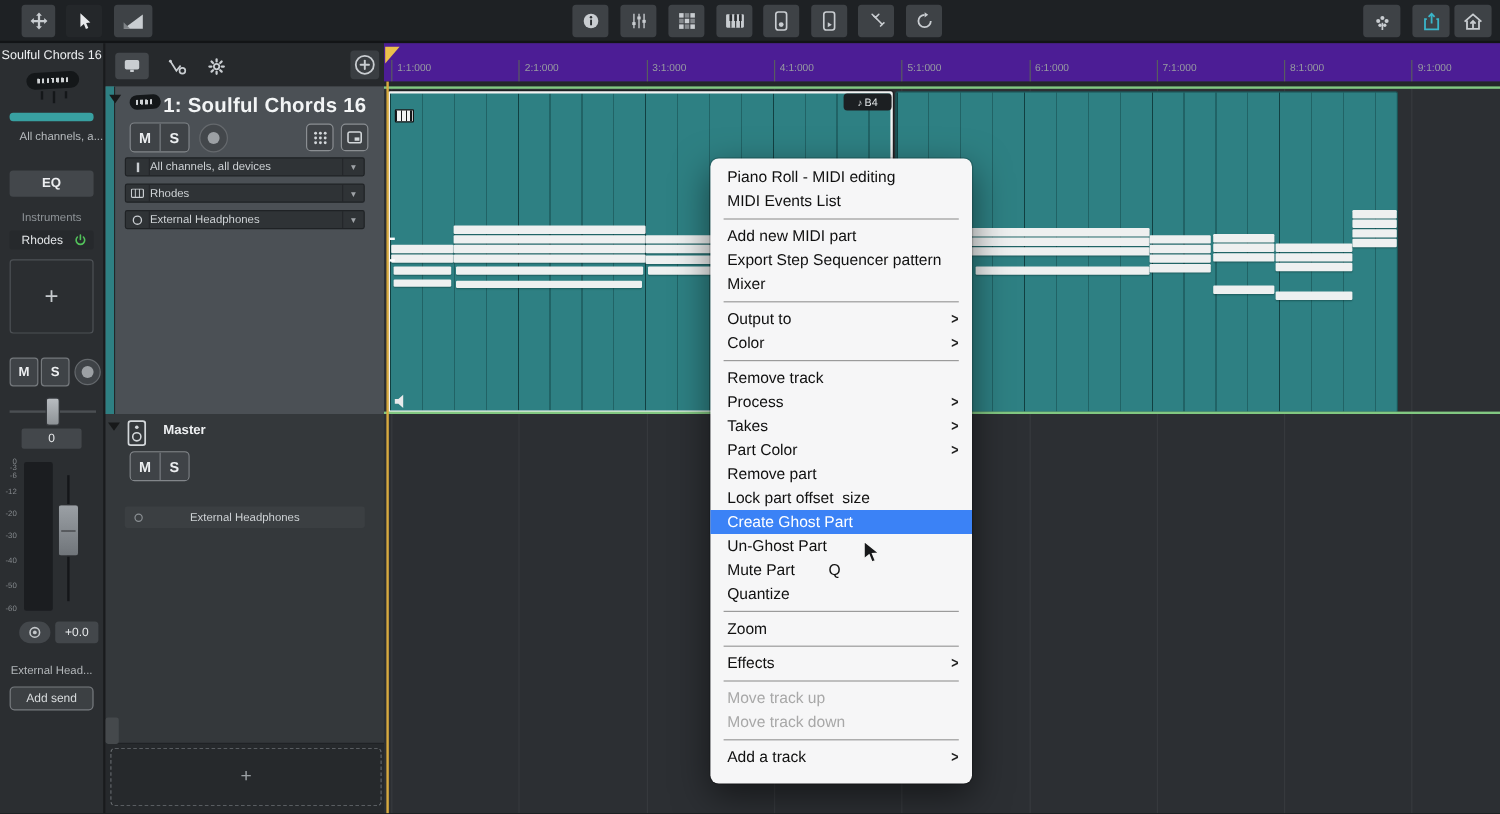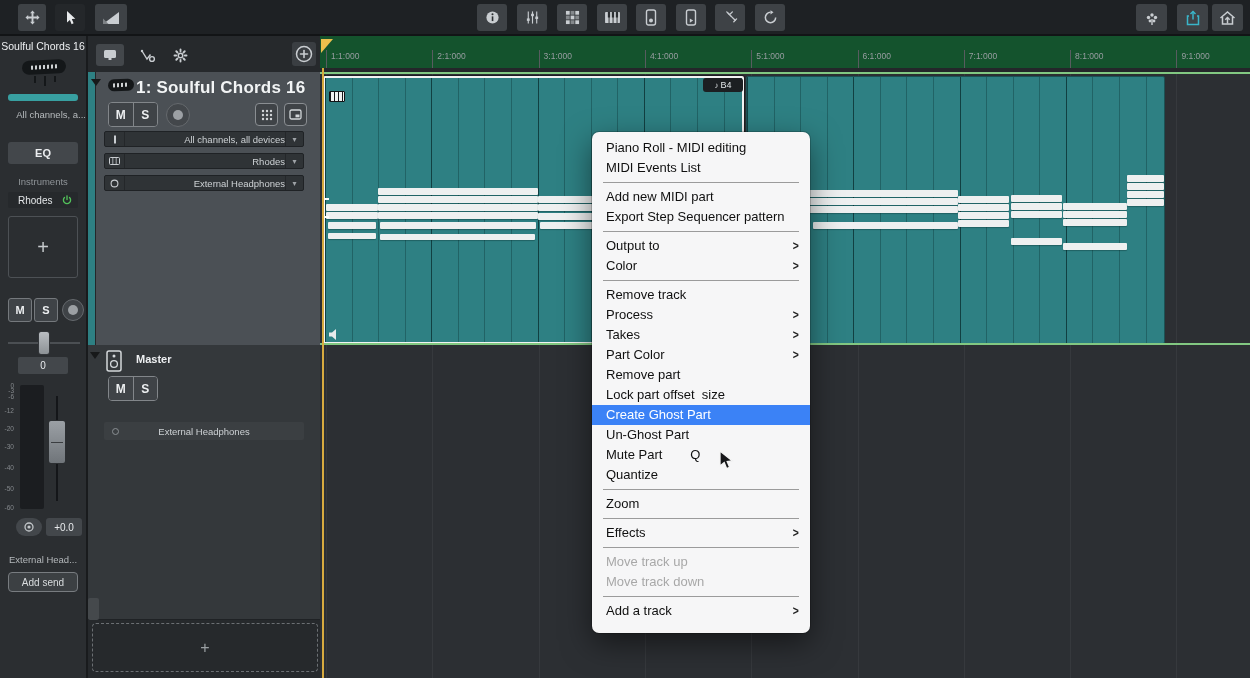--- a/index.html
+++ b/index.html
@@ -66,34 +66,34 @@
   .t-title{position:absolute;left:48px;top:6px;font-size:17px;font-weight:600;color:#f2f4f5;letter-spacing:.2px}
   .ms-group{position:absolute;display:flex;width:50px;height:25px;border:1px solid #82868a;border-radius:4px;overflow:hidden}
   .ms-group b{flex:1;background:#3f4347;display:flex;align-items:center;justify-content:center;
        font-size:12px;color:#eceef0}
   .ms-group b:first-child{border-right:1px solid #82868a}
   .sqbtn{position:absolute;width:23px;height:23px;background:#3f4347;border:1px solid #8a8e92;border-radius:4px;
        display:flex;align-items:center;justify-content:center}
   .route-row{position:absolute;left:16px;width:200px;height:16px;background:#2f3336;border:1px solid #1f2225;border-radius:2px;
        display:flex;align-items:center;font-size:9.5px;color:#ced2d5}
   .route-icon{width:20px;display:flex;align-items:center;justify-content:center;border-right:1px solid #24272a;height:100%}
-  .route-label{flex:1;text-align:right;overflow:hidden;white-space:nowrap}
+  .route-label{flex:1;text-align:left;overflow:hidden;white-space:nowrap}
   .route-chevron{width:18px;height:100%;display:flex;align-items:center;justify-content:center;
        border-left:1px solid #24272a;color:#9fa3a7;font-size:8px}
   .master{position:absolute;left:88px;top:345px;width:232px;height:275px;background:#34383b;border-bottom:1px solid #1f2225}
   .out-row{position:absolute;left:16px;top:77px;width:200px;height:18px;background:#3b3f42;border-radius:2px;
        display:flex;align-items:center;justify-content:center;font-size:9.5px;color:#ced2d5;position:absolute}
   .out-row i{position:absolute;left:8px;width:7px;height:7px;border:1px solid #8a8f93;border-radius:50%}
   .panel-bottom{position:absolute;left:88px;top:620px;width:232px;height:58px;background:#26292c}
   .add-track-box{position:absolute;left:4px;top:3px;width:226px;height:49px;border:1px dashed #6b6f73;border-radius:4px;
        display:flex;align-items:center;justify-content:center;font-size:16px;color:#9ba0a4}
   .scroll-thumb{position:absolute;left:88px;top:598px;width:11px;height:22px;background:#45494c;border-radius:2px}
 
   
-  .ruler{position:absolute;left:320px;top:36px;width:930px;height:32px;background:#14532d}
+  .ruler{position:absolute;left:320px;top:36px;width:930px;height:32px;background:#4c1d95}
   .tick{position:absolute;top:14px;width:1px;height:18px;background:#585c60}
   .tick-label{position:absolute;top:15px;font-size:8.5px;color:#989da1;white-space:nowrap}
   .ruler-strip{position:absolute;left:320px;top:68px;width:930px;height:5px;background:#24272a}
   .lane-line{position:absolute;left:320px;width:930px;height:2px;background:#82c882;z-index:3}
   .bar-line{position:absolute;top:74px;height:604px;width:1px;background:rgba(255,255,255,0.05);z-index:1}
   .clip{position:absolute;background:#2e8083;border-radius:2px;z-index:2;border:1px solid #1c5254;
      background-image:
        repeating-linear-gradient(90deg, rgba(12,52,54,.75) 0px, rgba(12,52,54,.75) 1px, transparent 1px, transparent 106.3px),
        repeating-linear-gradient(90deg, rgba(17,64,66,.45) 0px, rgba(17,64,66,.45) 1px, transparent 1px, transparent 26.575px);}
   .clip.selected{border:2px solid #f2f3f3;box-shadow:0 0 0 1px rgba(0,0,0,.35)}
@@ -538,20 +538,21 @@
 
   <div class="playhead-flag"></div>
   <div class="playhead-line"></div>
 
   <div class="menu">
       <div class="menu-item"><span class="mi-label">Piano Roll - MIDI editing</span></div>
       <div class="menu-item"><span class="mi-label">MIDI Events List</span></div>
       <div class="menu-sep"></div>
       <div class="menu-item"><span class="mi-label">Add new MIDI part</span></div>
       <div class="menu-item"><span class="mi-label">Export Step Sequencer pattern</span></div>
+      <div class="menu-item"><span class="mi-label">Mixer</span></div>
       <div class="menu-sep"></div>
       <div class="menu-item"><span class="mi-label">Output to</span><span class="menu-arrow">&gt;</span></div>
       <div class="menu-item"><span class="mi-label">Color</span><span class="menu-arrow">&gt;</span></div>
       <div class="menu-sep"></div>
       <div class="menu-item"><span class="mi-label">Remove track</span></div>
       <div class="menu-item"><span class="mi-label">Process</span><span class="menu-arrow">&gt;</span></div>
       <div class="menu-item"><span class="mi-label">Takes</span><span class="menu-arrow">&gt;</span></div>
       <div class="menu-item"><span class="mi-label">Part Color</span><span class="menu-arrow">&gt;</span></div>
       <div class="menu-item"><span class="mi-label">Remove part</span></div>
       <div class="menu-item"><span class="mi-label">Lock part offset  size</span></div>

